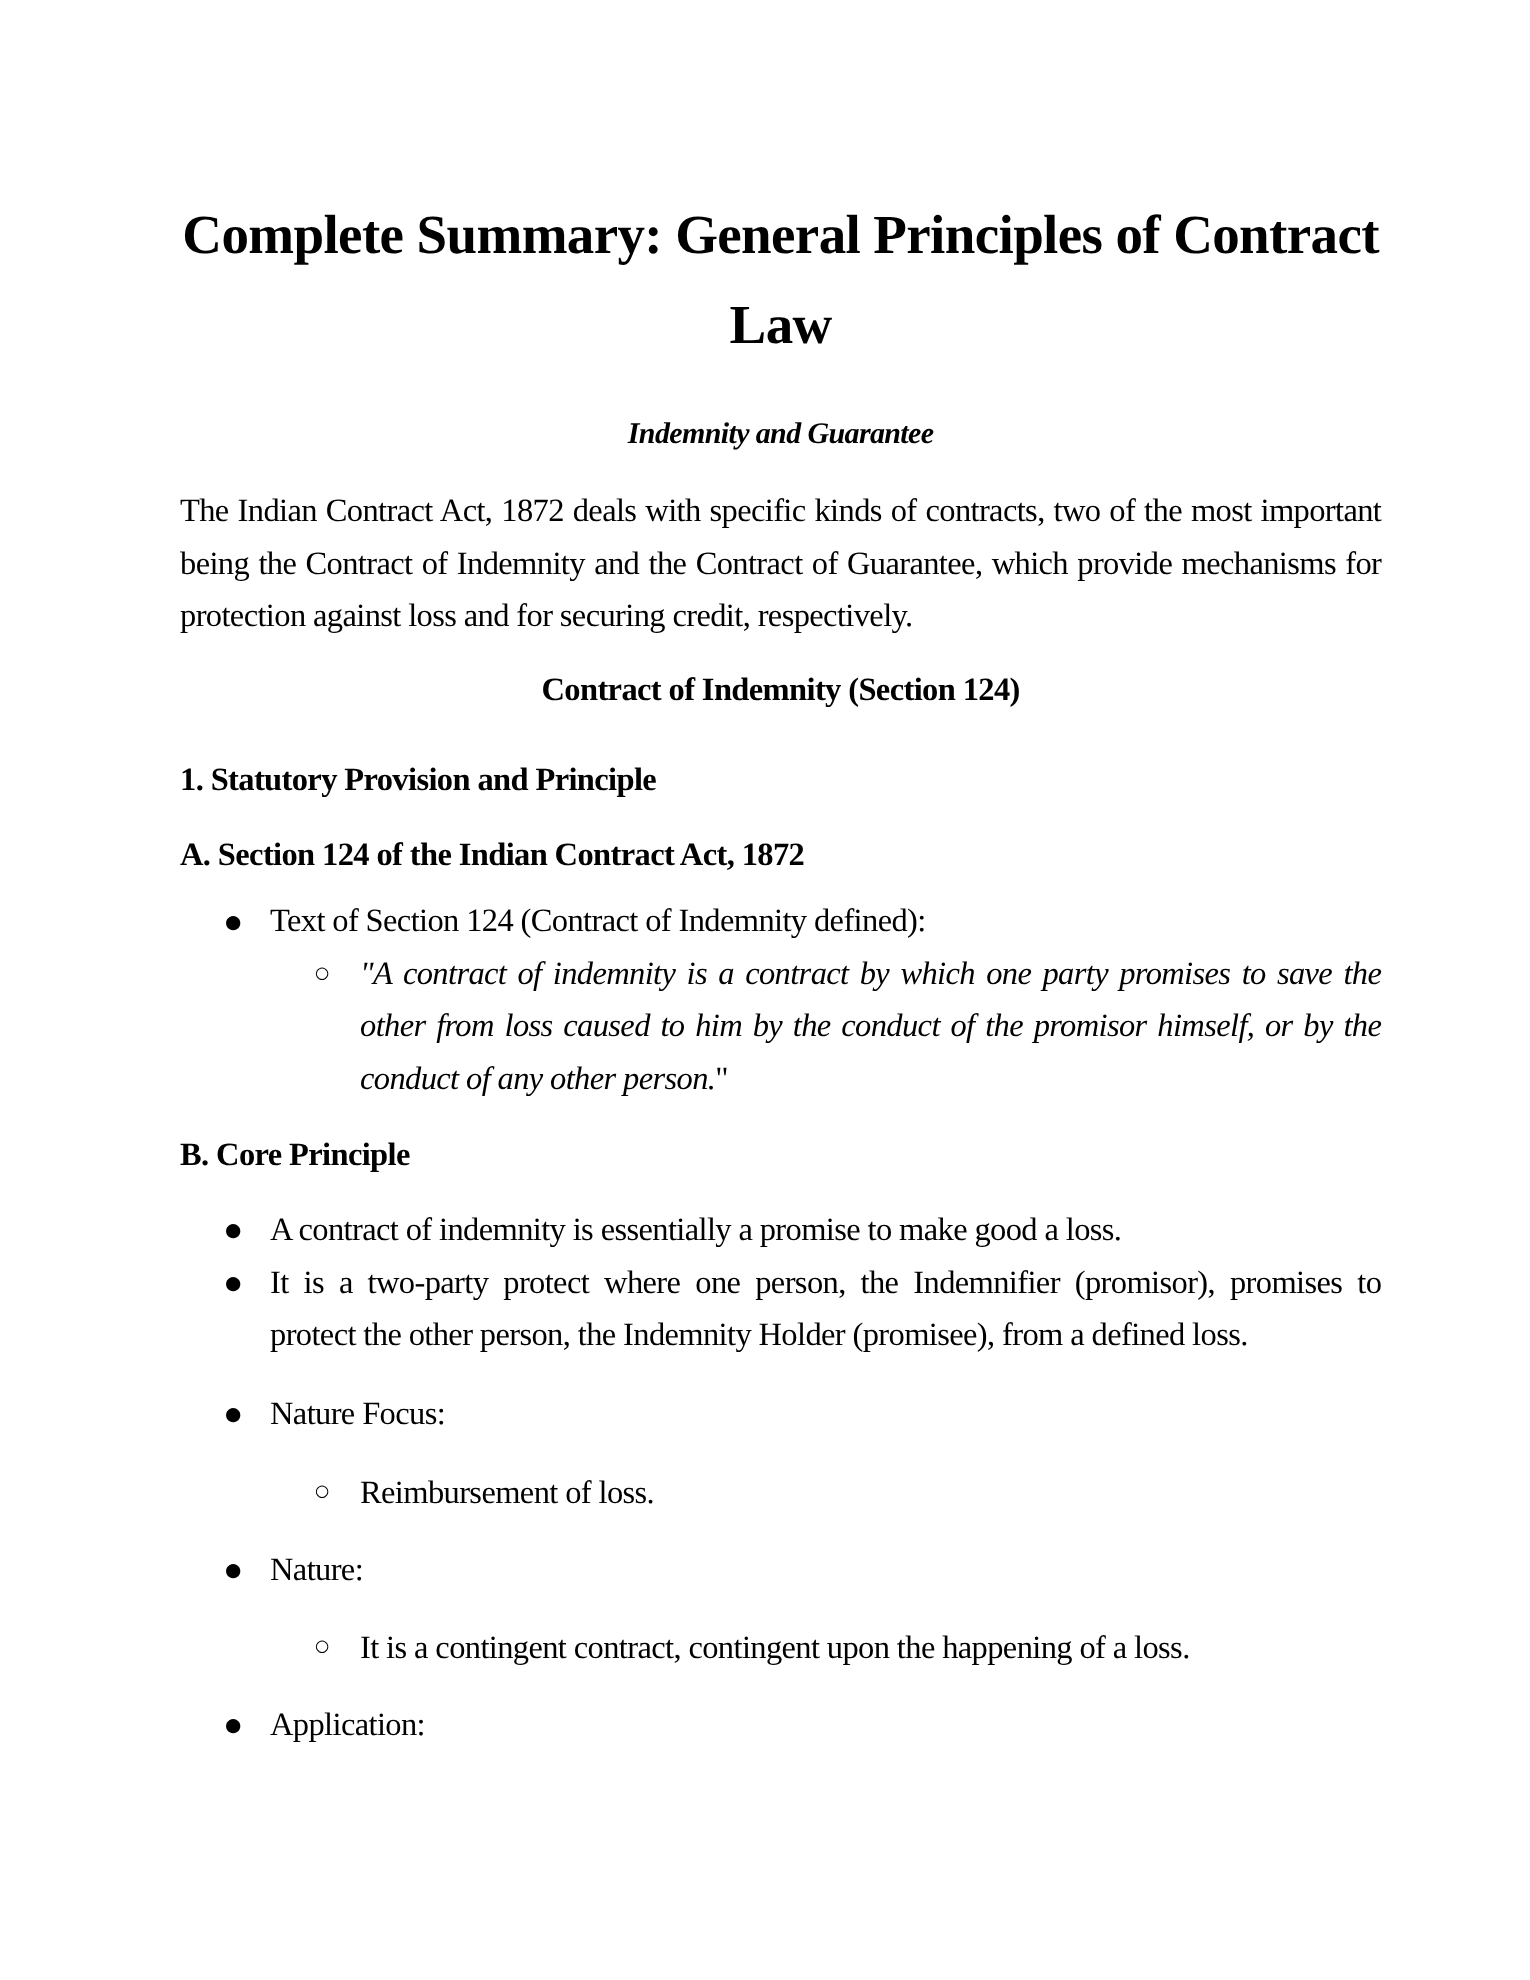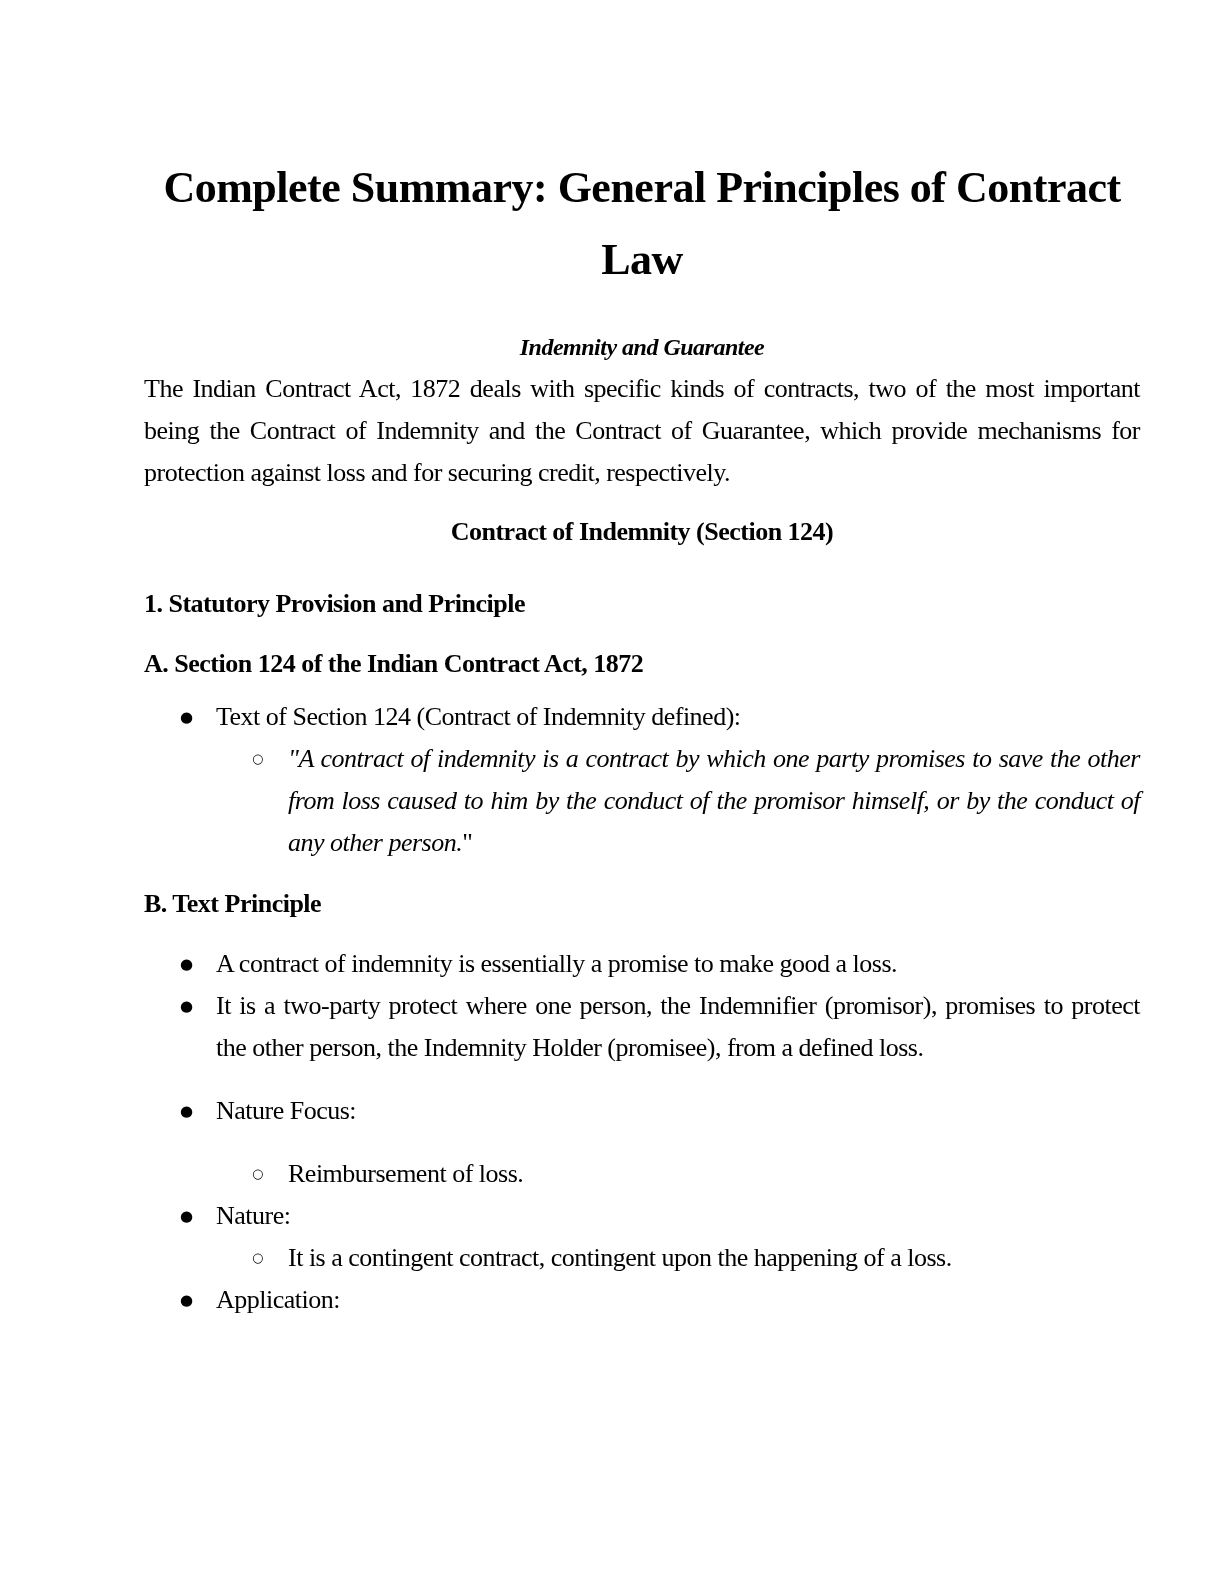--- a/index.html
+++ b/index.html
@@ -7,21 +7,21 @@
     padding: 0;
     background: #ffffff;
     width: 1224px;
     height: 1584px;
     overflow: hidden;
   }
   .page {
     box-sizing: border-box;
     width: 1224px;
     height: 1584px;
-    padding: 152px 84px 0 144px;
+    padding: 152px 119px 0 144px;
     font-family: "Liberation Serif", "DejaVu Serif", serif;
     font-size: 26px;
     line-height: 42px;
     letter-spacing: -0.5px;
     color: #000000;
     background: #ffffff;
   }
   .b { font-weight: 400; }
   .i { font-style: italic; }
 
@@ -61,21 +61,21 @@
   .l1 .marker { font-size: 15px; }
   .l2 .marker { font-size: 13px; }
   .li .content { flex: 1 1 auto; }
   .just { text-align: justify; }
 
   .mt0  { margin-top: 0; }
   .mt11 { margin-top: 11px; }
   .mt17 { margin-top: 17px; text-align: center; }
   .mt18 { margin-top: 18px; }
   .mt19 { margin-top: 19px; }
-  .mt20 { }
+  .mt20 { margin-top: 20px; }
   .mt21 { margin-top: 21px; }
   .mt30 { margin-top: 30px; }
 </style>
 </head>
 <body>
 
 <div class="page">
 
   <h1 class="title">
       <div>Complete Summary: General Principles of Contract</div>
@@ -95,21 +95,21 @@
   <div class="li l1 mt11">
     <span class="marker">●</span>
     <span class="content b">Text of Section 124 (Contract of Indemnity defined):</span>
   </div>
 
   <div class="li l2 mt0">
     <span class="marker">○</span>
     <span class="content just"><span class="i">"A </span><span class="b i">contract of indemnity</span><span class="i"> is a contract by which one party promises to save the other from loss caused to him by the conduct of the promisor himself, or by the conduct of any other person.</span><span>"</span></span>
   </div>
 
-  <div class="h mt19">B. Text Principle</div>
+  <div class="h mt19">B. Core Principle</div>
 
   <div class="li l1 mt18">
     <span class="marker">●</span>
     <span class="content">A contract of indemnity is essentially a promise to make good a loss.</span>
   </div>
 
   <div class="li l1 mt0">
     <span class="marker">●</span>
     <span class="content just"><span>It is a </span><span class="b">two-party protect</span><span> where one person, the </span><span class="b">Indemnifier</span><span> (promisor), promises to protect the other person, the </span><span class="b">Indemnity Holder</span><span> (promisee), from a defined loss.</span></span>
   </div>

